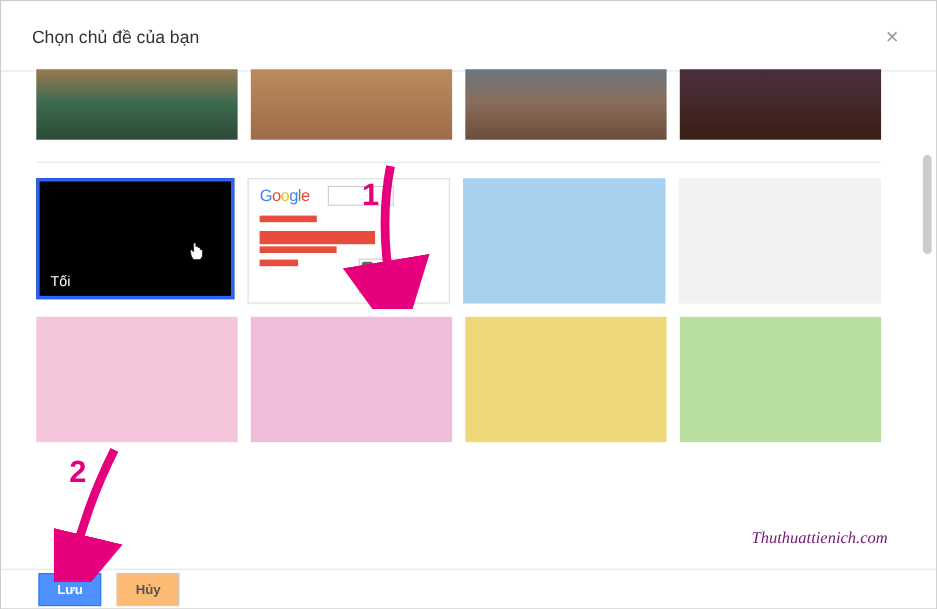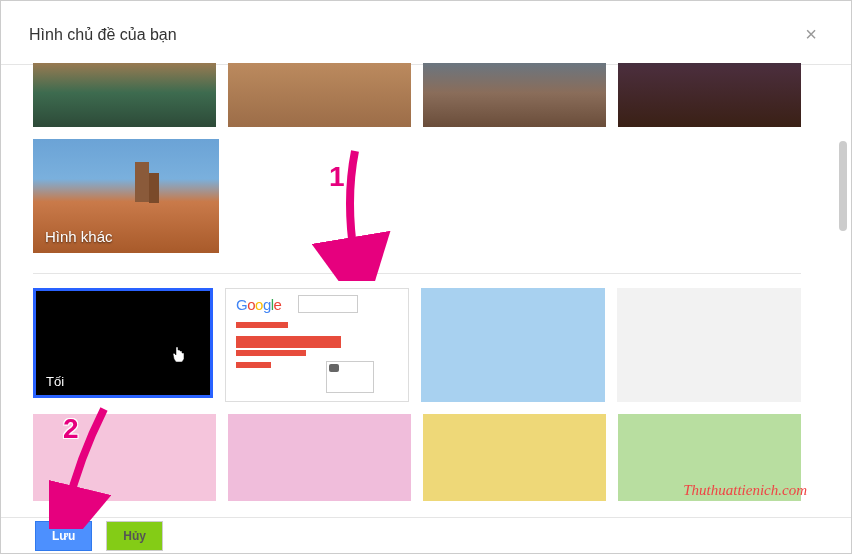--- a/index.html
+++ b/index.html
@@ -188,21 +188,21 @@
   border-top: 1px solid #e5e5e5;
   background: #fff;
   display: flex;
   align-items: center;
   padding: 0 34px;
 }
 .btn {
   padding: 7px 16px;
   font-size: 12px;
   border: 1px solid #ccc;
-  background: #84cc16;
+  background: #fdba74;
   cursor: pointer;
   margin-right: 14px;
   color: #555;
   font-weight: bold;
 }
 .btn.primary {
   background: #4d90fe;
   border-color: #3079ed;
   color: #fff;
 }
@@ -219,45 +219,40 @@
   font-weight: bold;
   color: #e6007e;
   position: absolute;
 }
 .watermark {
   position: absolute;
   bottom: 54px;
   right: 44px;
   font-style: italic;
   font-family: Georgia, serif;
-  color: #ef4444;
+  color: #701a75;
   font-size: 15px;
 }
 </style>
 </head>
 <body>
 
 <div class="header">
-  <h1>Hình chủ đề của bạn</h1>
+  <h1>Chọn chủ đề của bạn</h1>
   <button class="close-btn">
     <span>×</span>
   </button>
 </div>
 
 <div class="content">
   <div class="row cut">
     <div class="thumb photo1"></div>
     <div class="thumb photo2"></div>
     <div class="thumb photo3"></div>
     <div class="thumb photo4"></div>
-  </div>
-  <div class="row">
-    <div class="thumb monument">
-      <span class="thumb-label">Hình khác</span>
-    </div>
   </div>
 
   <hr class="section-divider">
 
   <div class="theme-grid">
     <div class="theme dark">
       <span class="cursor-hand">
         <svg width="16" height="20" viewBox="0 0 16 20">
             <path fill="#fff" stroke="#000" stroke-width="0.5" d="M5 2 L5 10 L3 8 L2 9 L3 14 L5 17 L11 17 L13 14 L13 8 L11 8 L11 6 L9 6 L9 5 L7 5 L7 2 Z"></path>
           </svg>

